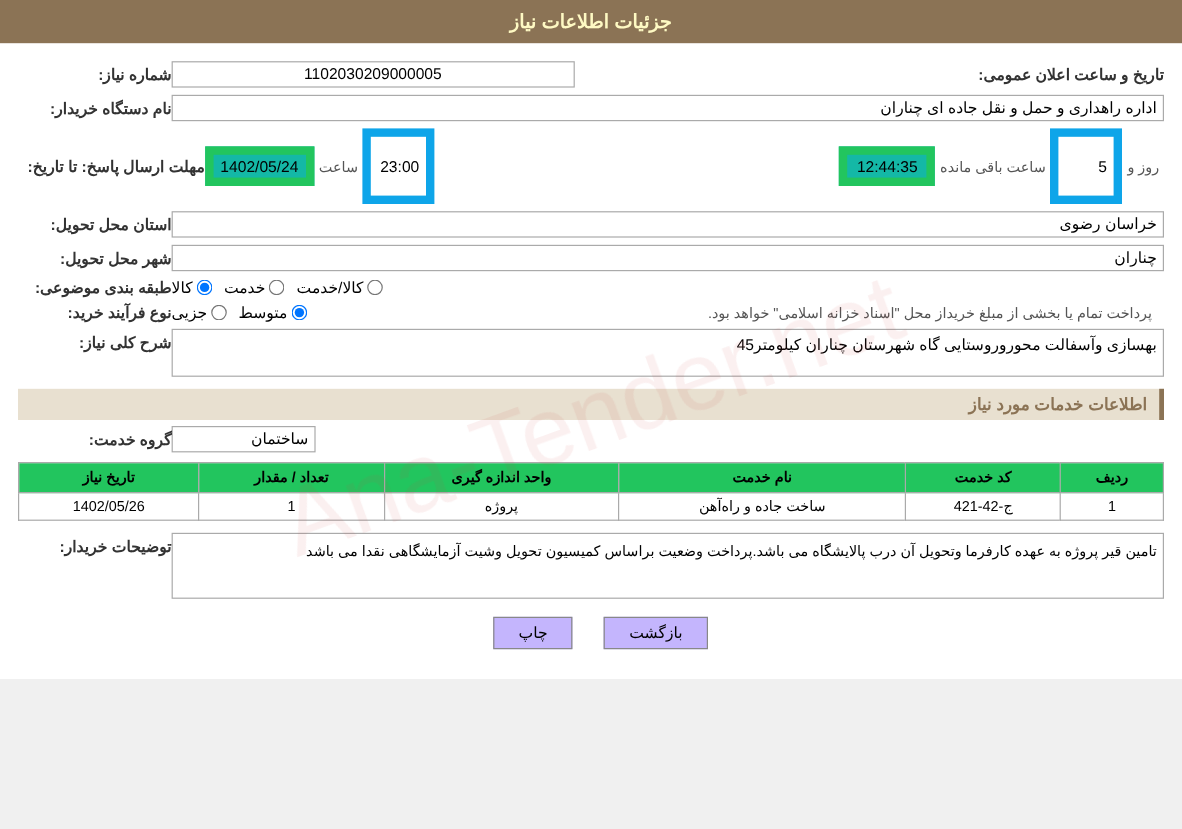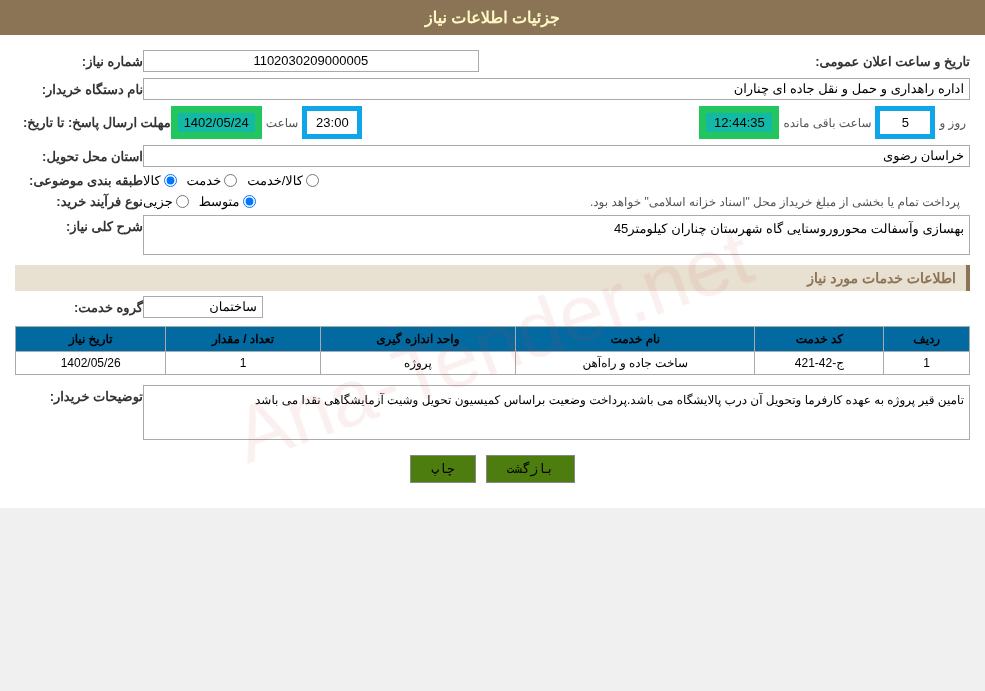--- a/index.html
+++ b/index.html
@@ -63,25 +63,25 @@
       cursor: pointer;
     }
     .date-box {
       border: 7px solid #22c55e;
       background: #14b8a6;
       padding: 2px 6px;
       min-width: 80px;
       text-align: center;
     }
     .time-box {
-      border: 5px solid #0ea5e9;
+      border: 7px solid #0ea5e9;
       background: #fff;
-      padding: 4px 6px;
+      padding: 17px 6px;
       min-width: 60px;
-      text-align: center;
+      text-align: right;
     }
     .small-lbl {
       font-size: 12px;
       color: #555;
       white-space: nowrap;
     }
     .radio-group {
       display: flex;
       align-items: center;
       gap: 10px;
@@ -99,21 +99,21 @@
     .notice-text {
       color: #555;
       font-size: 12px;
     }
     .services-table {
       width: 100%;
       border-collapse: collapse;
       margin-top: 5px;
     }
     .services-table th {
-      background: #0369a1;
+      background: #22c55e;
       border: 1px solid #aaa;
       padding: 5px 8px;
       text-align: center;
       font-weight: bold;
       font-size: 12px;
     }
     .services-table td {
       border: 1px solid #aaa;
       padding: 4px 8px;
       text-align: center;
@@ -125,24 +125,25 @@
     .btn-row {
       display: flex;
       justify-content: center;
       gap: 10px;
       margin-top: 15px;
       margin-bottom: 10px;
     }
     .btn {
       padding: 5px 20px;
       border: 1px solid #888;
-      background: #4d7c0f;
+      background: #c4b5fd;
       cursor: pointer;
-      font-family: Liberation Mono, monospace;
+      font-family: Liberation Sans, sans-serif;
       font-size: 13px;
+      margin-left: 16px;
     }
     .watermark {
       position: fixed;
       top: 50%;
       left: 50%;
       transform: translate(-50%, -50%) rotate(-20deg);
       opacity: 0.08;
       font-size: 80px;
       color: #c44;
       pointer-events: none;
@@ -185,20 +186,24 @@
       <span class="small-lbl" style="margin:0 4px;">ساعت باقی مانده</span>
       <span class="val time-box">5</span>
       <span class="small-lbl" style="margin:0 4px;">روز و</span>
     </div>
 
     <div class="row-flex" style="margin-bottom:6px;">
       <span class="lbl">استان محل تحویل:</span>
       <span class="val val-wide" style="flex:1;">خراسان رضوی</span>
     </div>
 
+    <div class="row-flex" style="margin-bottom:6px;">
+      <span class="lbl">شهر محل تحویل:</span>
+      <span class="val val-wide" style="flex:1;">چناران</span>
+    </div>
 
     <div class="row-flex" style="margin-bottom:6px;">
       <span class="lbl">طبقه بندی موضوعی:</span>
       <div class="radio-group">
         <div class="radio-item">
           <label>کالا</label>
           <input type="radio" name="category" checked="" style="">
         </div>
         <div class="radio-item">
           <label>خدمت</label>

